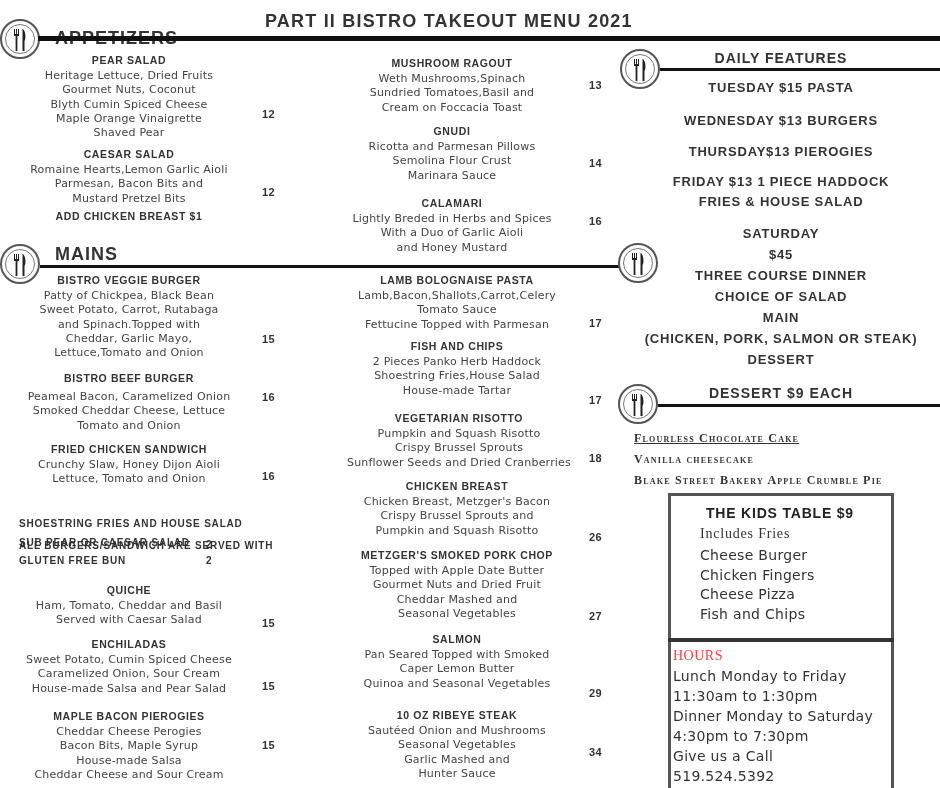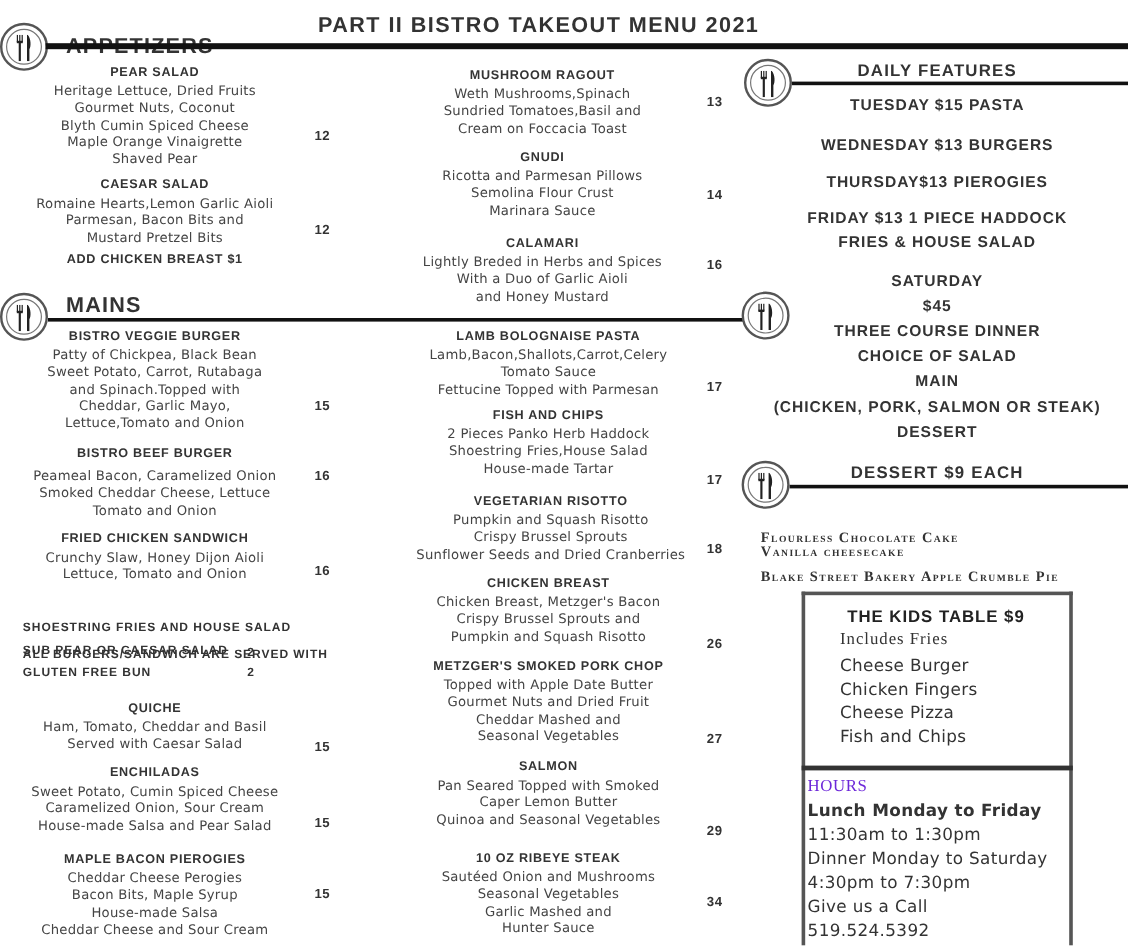--- a/index.html
+++ b/index.html
@@ -29,21 +29,21 @@
   .feat { position: absolute; left: 622px; width: 318px; text-align: center; font-family: "Liberation Sans", sans-serif; font-weight: bold; font-size: 13px; letter-spacing: 0.8px; color: #333; }
 
   .dessert { position: absolute; left: 634px; font-family: "Liberation Serif", serif; font-weight: bold; font-size: 12px; letter-spacing: 1.2px; color: #333; font-variant: small-caps; }
 
   
   .kids-box { position: absolute; left: 668px; top: 493px; width: 226px; height: 295px; border: 3px solid #555; border-bottom: none; background: #fff; }
   .kids-divider { position: absolute; left: 668px; top: 638px; width: 226px; height: 4px; background: #333; }
   .kids-title { position: absolute; left: 706px; top: 505px; font-family: "Liberation Sans", sans-serif; font-weight: bold; font-size: 14px; letter-spacing: 0.8px; color: #222; }
   .kids-sub { position: absolute; left: 700px; font-family: "Liberation Serif", serif; font-size: 14px; letter-spacing: 0.8px; color: #333; }
   .kids-line { position: absolute; left: 700px; font-size: 14px; color: #333; letter-spacing: 0.3px; }
-  .hours-title { position: absolute; left: 673px; top: 648px; font-family: "Liberation Serif", serif; font-size: 14px; letter-spacing: 0.5px; color: #6d28d9; }
+  .hours-title { position: absolute; left: 673px; top: 648px; font-family: "Liberation Serif", serif; font-size: 14px; letter-spacing: 0.5px; color: #ef4444; }
   .hours-line { position: absolute; left: 673px; font-size: 14px; color: #333; letter-spacing: 0.3px; }
 </style>
 </head>
 <body>
 
 <svg width="0" height="0" style="position:absolute">
   <defs>
     <g id="cutlery-glyph">
       <rect x="2" y="0" width="1" height="6" fill="#222"></rect>
       <rect x="4" y="0" width="1" height="6" fill="#222"></rect>
@@ -293,32 +293,32 @@
 <div class="feat" style="top:352px;">DESSERT</div>
 
 <div class="cutlery" style="left:618px;top:384px;">
     <svg viewBox="0 0 16 22">
       <use href="#cutlery-glyph"></use>
     </svg>
   </div>
 <div class="sec-title" style="left:622px;top:385px;width:318px;text-align:center;font-size:14px;">DESSERT $9 EACH</div>
 <div class="hline" style="left:658px;top:404px;width:282px;height:3px;"></div>
 
-<div class="dessert" style="top:441px;">Flourless Chocolate Cake</div>
+<div class="dessert" style="top:431px;text-decoration:underline;">Flourless Chocolate Cake</div>
 <div class="dessert" style="top:452px;">Vanilla cheesecake</div>
 <div class="dessert" style="top:473px;">Blake Street Bakery Apple Crumble Pie</div>
 
 <div class="kids-box"></div>
 <div class="kids-divider"></div>
 <div class="kids-title">THE KIDS TABLE $9</div>
 <div class="kids-sub" style="top:526px;">Includes Fries</div>
 <div class="kids-line" style="top:547px;">Cheese Burger</div>
 <div class="kids-line" style="top:567px;">Chicken Fingers</div>
 <div class="kids-line" style="top:586px;">Cheese Pizza</div>
 <div class="kids-line" style="top:606px;">Fish and Chips</div>
 
 <div class="hours-title">HOURS</div>
-<div class="hours-line" style="top:668px;font-weight:bold;">Lunch Monday to Friday</div>
+<div class="hours-line" style="top:668px;">Lunch Monday to Friday</div>
 <div class="hours-line" style="top:688px;">11:30am to 1:30pm</div>
 <div class="hours-line" style="top:708px;">Dinner Monday to Saturday</div>
 <div class="hours-line" style="top:728px;">4:30pm to 7:30pm</div>
 <div class="hours-line" style="top:748px;">Give us a Call</div>
 <div class="hours-line" style="top:768px;">519.524.5392</div>
 
 </body></html>

